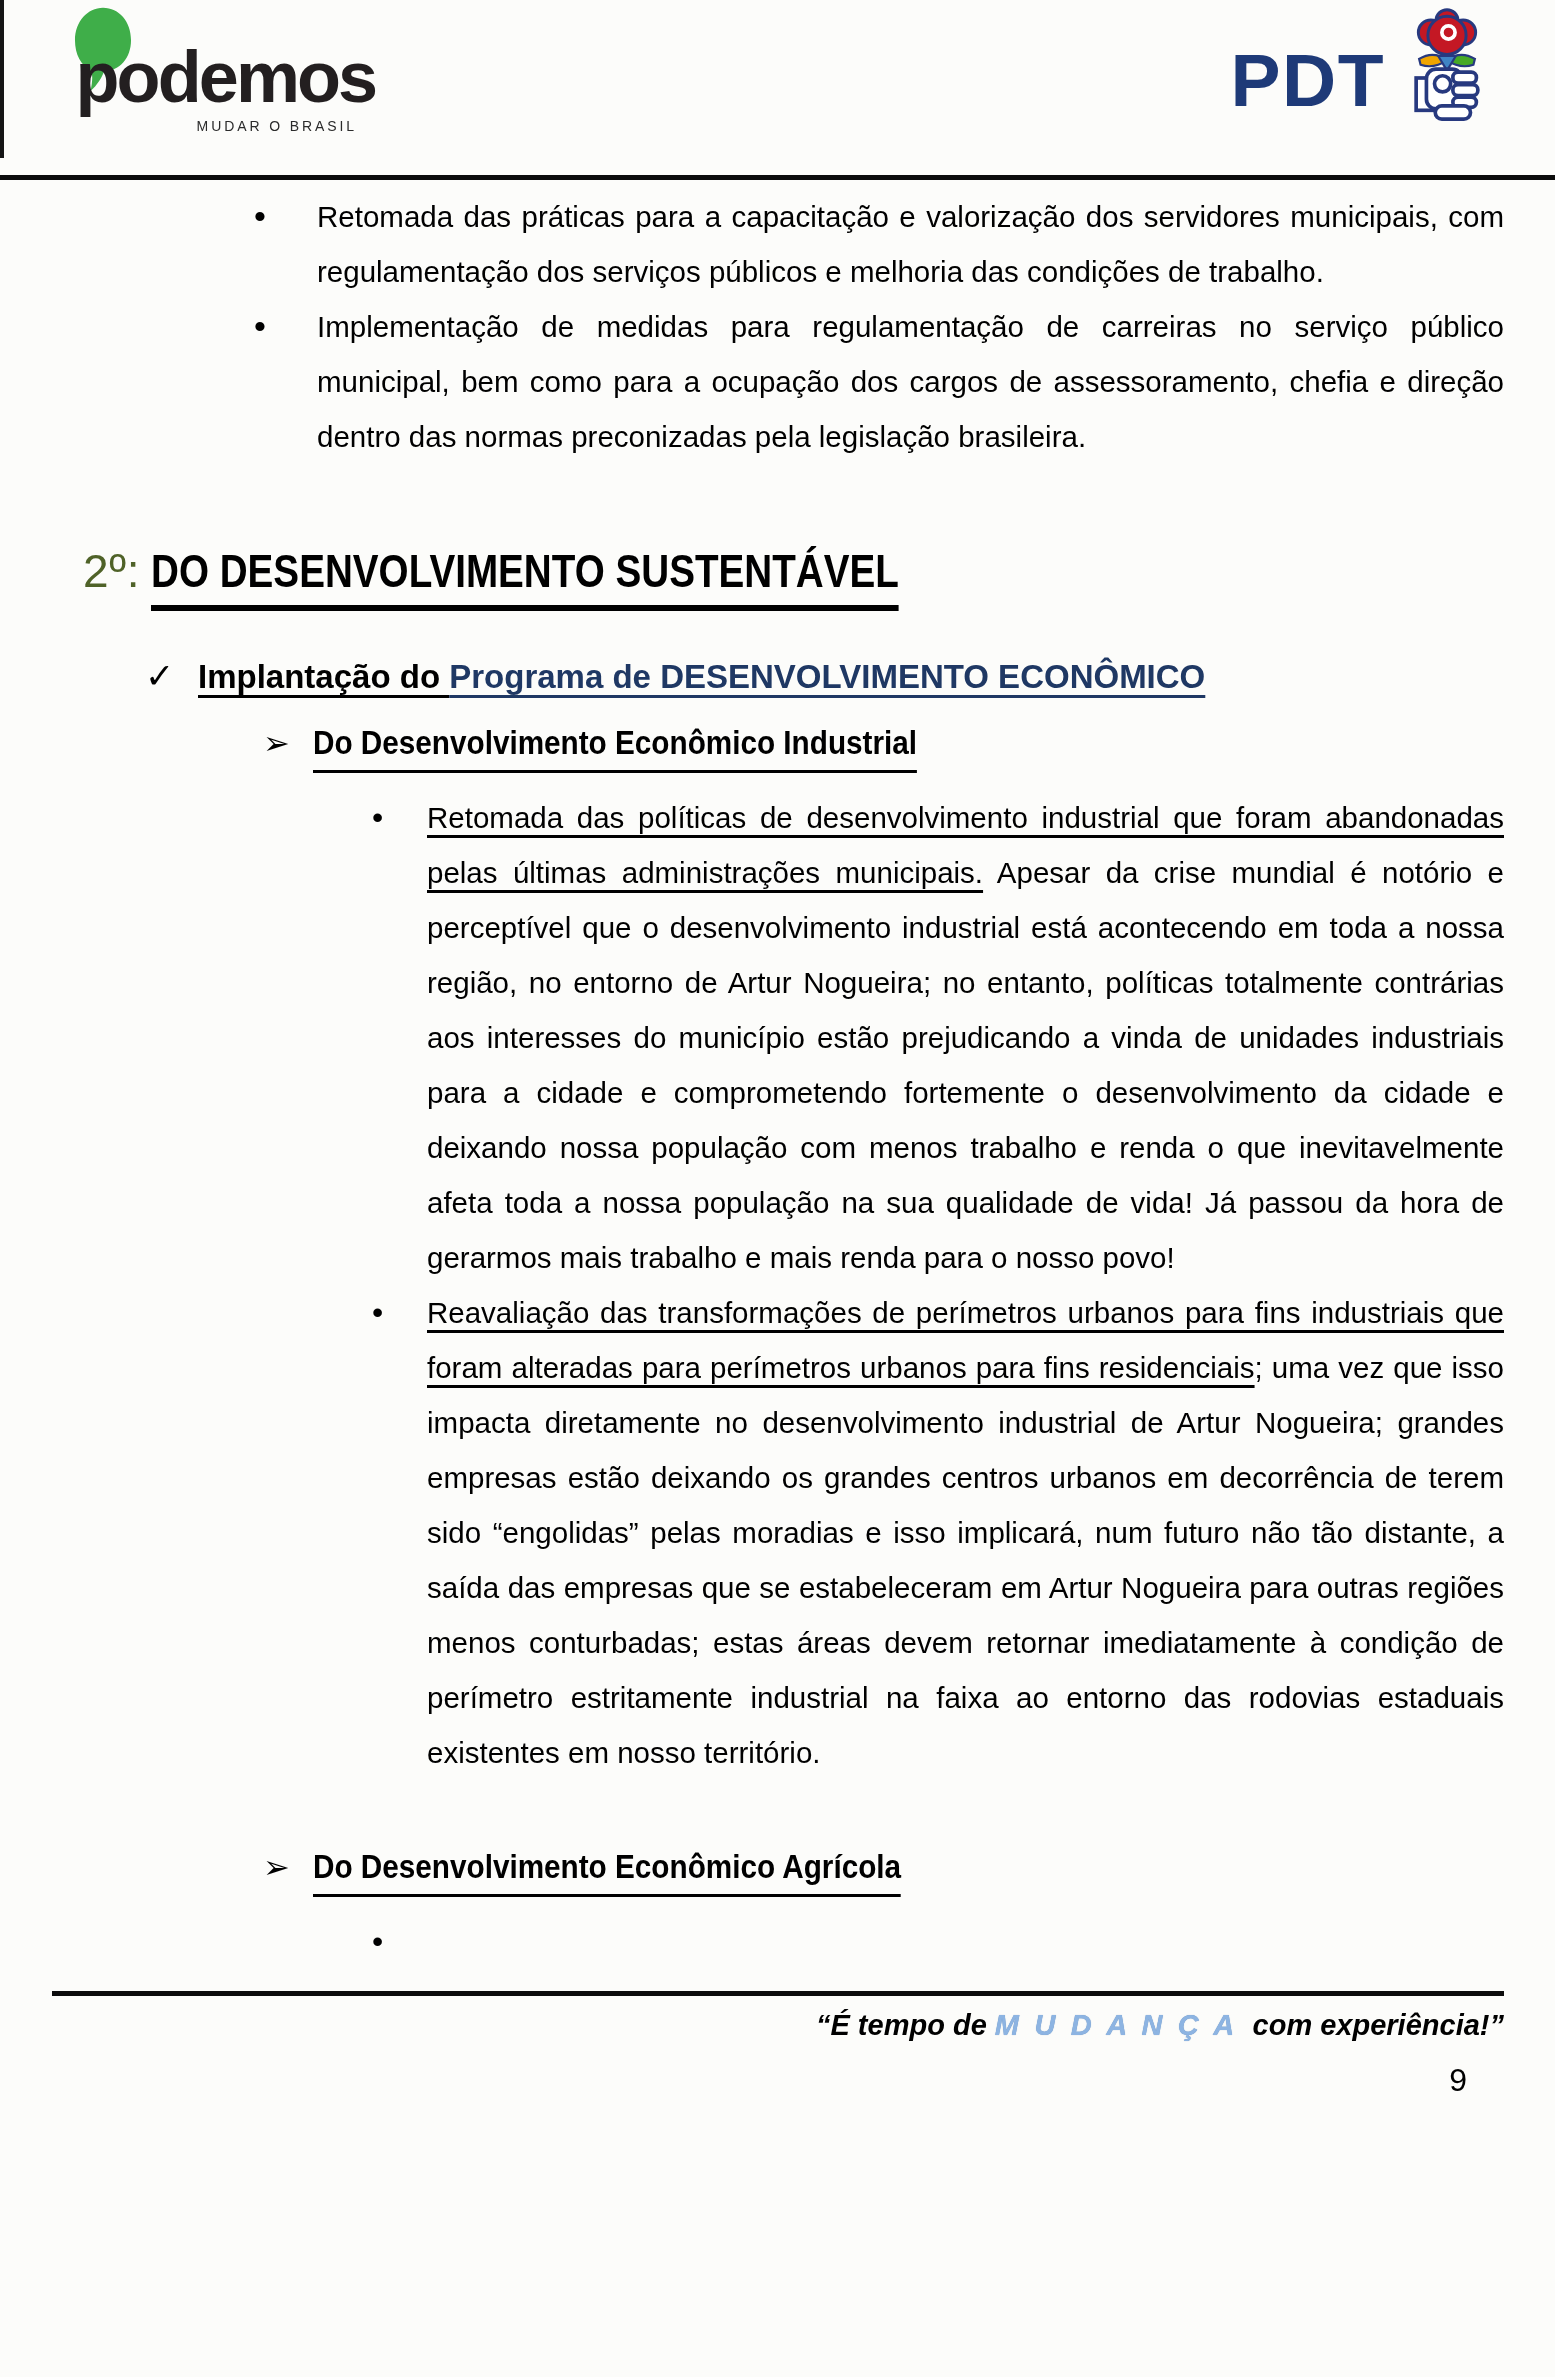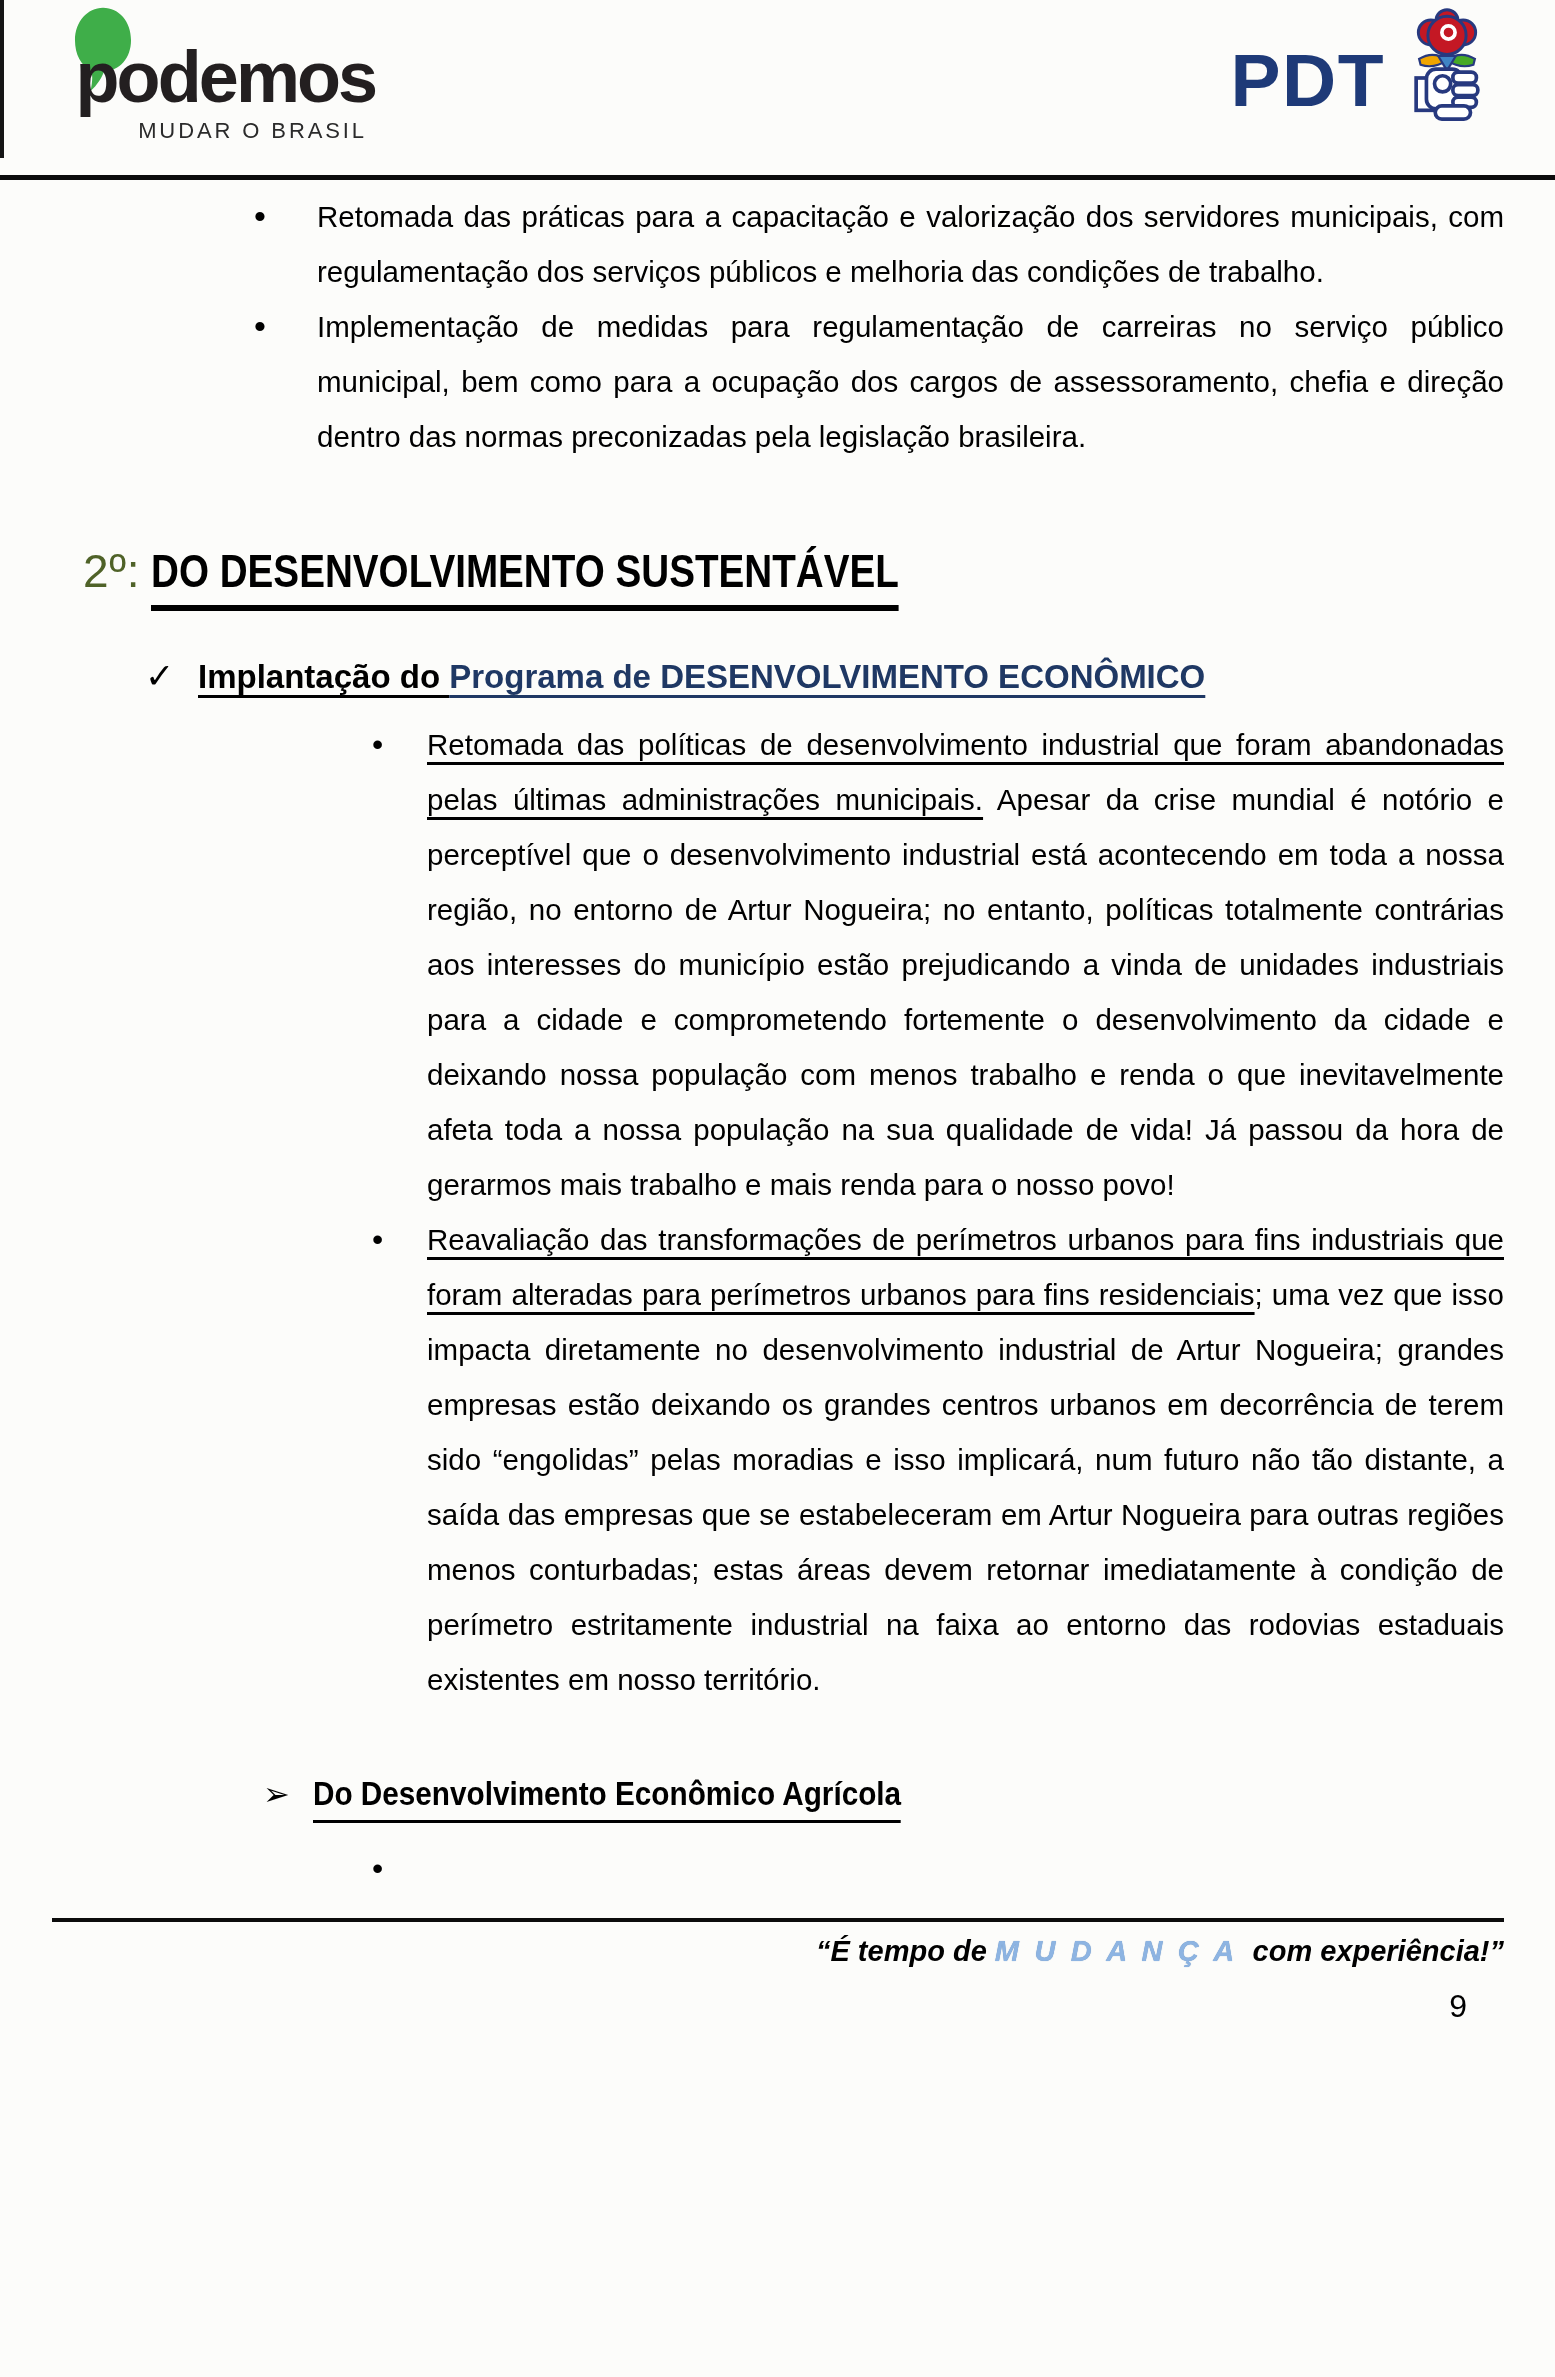--- a/index.html
+++ b/index.html
@@ -11,21 +11,21 @@
   }
   .edge-strip{position:absolute;left:0;top:0;width:3.7px;height:158px;background:#151515;}
 
   
   .header{display:flex;justify-content:space-between;align-items:flex-start;
           height:175px;padding:5.9px 74px 0 74px;box-sizing:border-box;}
   .podemos{position:relative;width:295px;height:136px;}
   .podemos .balloon{position:absolute;left:0;top:1.5px;}
   .podemos .word{position:absolute;left:1.5px;top:35px;font-size:72px;font-weight:bold;
                  letter-spacing:-2.9px;color:#231f20;line-height:1;}
-  .podemos .tagline{position:absolute;right:2px;top:112px;font-size:22px;letter-spacing:2.9px;
+  .podemos .tagline{position:absolute;right:12px;top:112px;font-size:14px;letter-spacing:2.9px;
                     color:#2b2b2b;}
   .pdt{display:flex;align-items:center;gap:28px;margin-top:0;}
   .pdt .word{font-size:75px;font-weight:bold;color:#1e3a78;letter-spacing:1.5px;
              line-height:1;margin-top:31px;}
   .rule-top{height:5.2px;background:#0c0c0c;}
 
   
   .blist{margin:8.8px 51px 0 0;}
   .bitem{display:flex;font-size:29.5px;line-height:55px;}
   .bitem .marker{flex:0 0 63px;text-align:left;padding-left:0;font-size:34px;}
@@ -114,20 +114,23 @@
   </div>
 
   <div class="section-heading">
     <span class="num">2º:</span><span class="title">DO DESENVOLVIMENTO SUSTENTÁVEL</span>
   </div>
 
   <div class="check-line">
     <span class="check">✓</span><span class="u">Implantação do </span><span class="u navy">Programa de DESENVOLVIMENTO ECONÔMICO</span>
   </div>
 
+  <div class="arrow-line arrow-industrial">
+    <span class="arrow">➢</span><span class="condensed">Do Desenvolvimento Econômico Industrial</span>
+  </div>
 
   <div class="sublist">
     <div class="bitem">
       <span class="marker">•</span>
       <span class="text"><span class="u">Retomada das políticas de desenvolvimento industrial que foram abandonadas pelas últimas administrações municipais.</span><span> Apesar da crise mundial é notório e perceptível que o desenvolvimento industrial está acontecendo em toda a nossa região, no entorno de Artur Nogueira; no entanto, políticas totalmente contrárias aos interesses do município estão prejudicando a vinda de unidades industriais para a cidade e comprometendo fortemente o desenvolvimento da cidade e deixando nossa população com menos trabalho e renda o que inevitavelmente afeta toda a nossa população na sua qualidade de vida! Já passou da hora de gerarmos mais trabalho e mais renda para o nosso povo!</span></span>
     </div>
     <div class="bitem mt0">
       <span class="marker">•</span>
       <span class="text"><span class="u">Reavaliação das transformações de perímetros urbanos para fins industriais que foram alteradas para perímetros urbanos para fins residenciais</span><span>; uma vez que isso impacta diretamente no desenvolvimento industrial de Artur Nogueira; grandes empresas estão deixando os grandes centros urbanos em decorrência de terem sido “engolidas” pelas moradias e isso implicará, num futuro não tão distante, a saída das empresas que se estabeleceram em Artur Nogueira para outras regiões menos conturbadas; estas áreas devem retornar imediatamente à condição de perímetro estritamente industrial na faixa ao entorno das rodovias estaduais existentes em nosso território.</span></span>
     </div>

